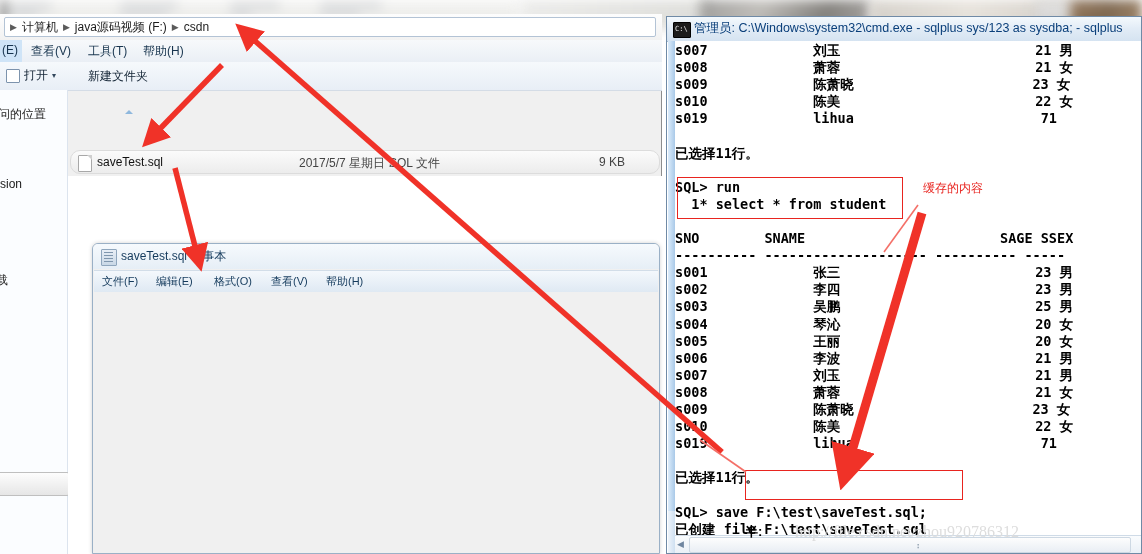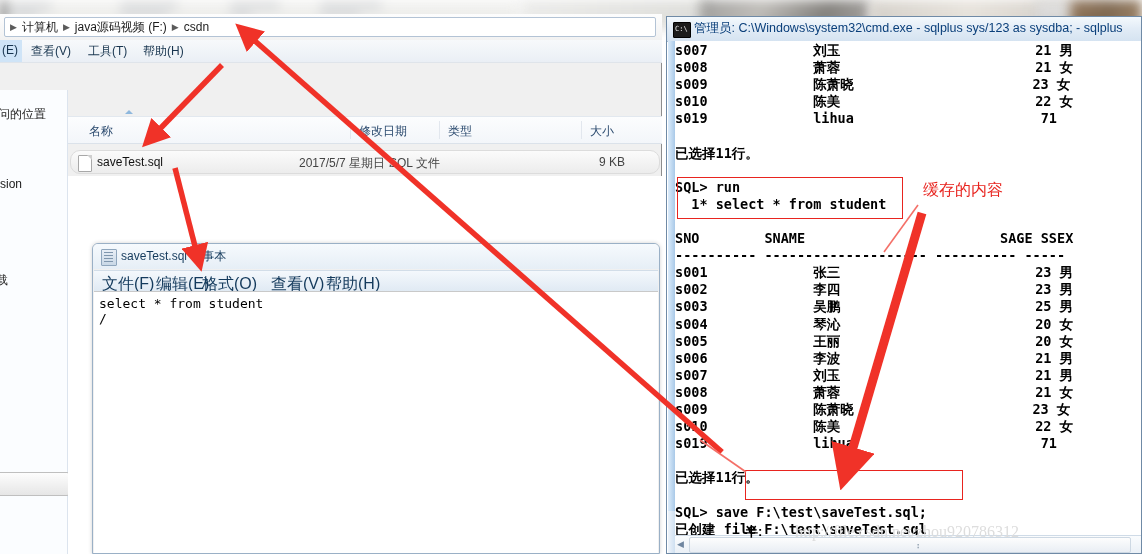--- a/index.html
+++ b/index.html
@@ -80,21 +80,21 @@
   .np-title{position:absolute;left:0;top:0;width:566px;height:25px;
     background:linear-gradient(180deg,#f6fafd,#e6eef6);
     border-top-left-radius:5px;border-top-right-radius:5px;}
   .np-ico{position:absolute;left:8px;top:5px;width:14px;height:15px;
     background:linear-gradient(180deg,#e8eef6,#c9d8e6);border:1px solid #8fa6bd;border-radius:1px;}
   .np-ico:before{content:"";position:absolute;left:2px;top:2px;width:9px;height:1px;background:#7f96ad;
     box-shadow:0 3px 0 #7f96ad,0 6px 0 #7f96ad,0 9px 0 #7f96ad;}
   .np-titletext{position:absolute;left:28px;top:4px;font-size:12px;color:#143a5c;white-space:nowrap;}
   .np-menubar{position:absolute;left:1px;top:26px;width:564px;height:21px;
     background:linear-gradient(180deg,#f4f8fc,#dfe9f3);border-top:1px solid #d2dde8;}
-  .np-menubar .mi{position:absolute;top:3px;font-size:16px;color:#143a5c;white-space:nowrap;}
+  .np-menubar .mi{position:absolute;top:3px;font-size:11px;color:#143a5c;white-space:nowrap;}
   .np-text{position:absolute;left:1px;top:47px;width:564px;height:262px;background:#ffffff;
     border-top:1px solid #c9c9c9;padding:4px 0 0 5px;box-sizing:border-box;
     font-family:"DejaVu Sans Mono","Liberation Mono",monospace;font-size:13px;color:#000;
     line-height:15px;white-space:pre;}
 
   
   #cmd{position:absolute;left:666px;top:16px;width:476px;height:538px;
     background:#ffffff;border:1px solid #6f8aa6;box-sizing:border-box;}
   .cmd-title{position:absolute;left:0;top:0;width:474px;height:24px;
     background:linear-gradient(180deg,#f4f9fd 0%,#e2ecf6 48%,#d5e3f1 100%);
@@ -117,21 +117,21 @@
   .cmd-half{position:absolute;left:745px;top:523px;font-size:13px;font-weight:bold;color:#000;}
   .cmd-hscroll{position:absolute;left:8px;bottom:0px;width:466px;height:17px;
     background:linear-gradient(180deg,#fafcfe,#eaf0f6);border-top:1px solid #cfdbe7;}
   .cmd-hscroll .thumb{position:absolute;left:14px;top:1px;width:440px;height:14px;
     background:linear-gradient(180deg,#fdfdfd,#e9eef4);border:1px solid #cdd8e3;border-radius:2px;}
   .cmd-hscroll .arrow{position:absolute;left:2px;top:3px;font-size:9px;color:#6f86a0;}
   .cmd-hscroll .grip{position:absolute;left:226px;top:2px;font-size:10px;color:#9aa8b6;}
 
   
   .anno-box{position:absolute;border:1.6px solid #e8241f;box-sizing:border-box;}
-  .anno-label{position:absolute;font-size:16px;color:#e8241f;white-space:nowrap;
+  .anno-label{position:absolute;font-size:12px;color:#e8241f;white-space:nowrap;
     font-family:Liberation Mono, monospace;}
   svg.anno-svg{position:absolute;left:0;top:0;width:1142px;height:554px;pointer-events:none;}
 </style>
 </head>
 <body>
 
 <div id="desktop">
   <div class="bg-blur" id="bg-doc">
     <div class="bg-word" style="left:8px;top:4px;width:44px;height:5px;"></div>
     <div class="bg-word" style="left:8px;top:13px;width:30px;height:4px;"></div>
@@ -166,65 +166,62 @@
   </div>
 
   <div class="exp-menubar">
     <div class="menu-hl"></div>
     <span class="mi" style="left:2px;">(E)</span>
     <span class="mi" style="left:31px;">查看(V)</span>
     <span class="mi" style="left:88px;">工具(T)</span>
     <span class="mi" style="left:143px;">帮助(H)</span>
   </div>
 
+  <div class="exp-toolbar">
+    <div class="tb-open">
+      <span class="tb-openicon"></span>
+      <span>打开</span>
+      <span class="tb-caret">▾</span>
+    </div>
+    <span class="tb-newfolder">新建文件夹</span>
+  </div>
 
   <div class="exp-navpane">
     <span class="nav-frag" style="left:-2px;top:16px;">问的位置</span>
     <span class="nav-frag" style="left:-4px;top:87px;">rsion</span>
     <span class="nav-frag" style="left:-4px;top:182px;">载</span>
     <div class="nav-btn"></div>
   </div>
 
   <div class="sort-arrow"></div>
 
-  <div class="exp-colhdr">
-    <span class="ch" style="left:21px;">名称</span>
-    <div class="ch-div" style="left:282px;"></div>
-    <span class="ch" style="left:291px;">修改日期</span>
-    <div class="ch-div" style="left:371px;"></div>
-    <span class="ch" style="left:380px;">类型</span>
-    <div class="ch-div" style="left:513px;"></div>
-    <span class="ch" style="left:522px;">大小</span>
-  </div>
 
   <div class="exp-body"></div>
 
   <div class="exp-filerow">
     <div class="file-ico"></div>
     <span class="file-name">saveTest.sql</span>
     <span class="cell" style="left:228px;">2017/5/7 星期日 ...</span>
     <span class="cell" style="left:318px;">SQL 文件</span>
     <span class="cell" style="left:528px;">9 KB</span>
   </div>
 </div>
 
 <div id="notepad">
   <div class="np-title">
     <div class="np-ico"></div>
     <span class="np-titletext">saveTest.sql  记事本</span>
   </div>
   <div class="np-menubar">
     <span class="mi" style="left:8px;">文件(F)</span>
     <span class="mi" style="left:62px;">编辑(E)</span>
-    <span class="mi" style="left:108px;">格式(O)</span>
+    <span class="mi" style="left:120px;">格式(O)</span>
     <span class="mi" style="left:177px;">查看(V)</span>
     <span class="mi" style="left:232px;">帮助(H)</span>
   </div>
-  <div class="np-text">select * from student
-/</div>
 </div>
 
 <div id="cmd">
   <div class="cmd-title">
     <div class="cmd-ico"></div>
     <span class="cmd-titletext">管理员: C:\Windows\system32\cmd.exe - sqlplus  sys/123 as sysdba; - sqlplus</span>
   </div>
   <div class="cmd-scroll">
     <div class="cmd-scroll-thumb"></div>
   </div>

